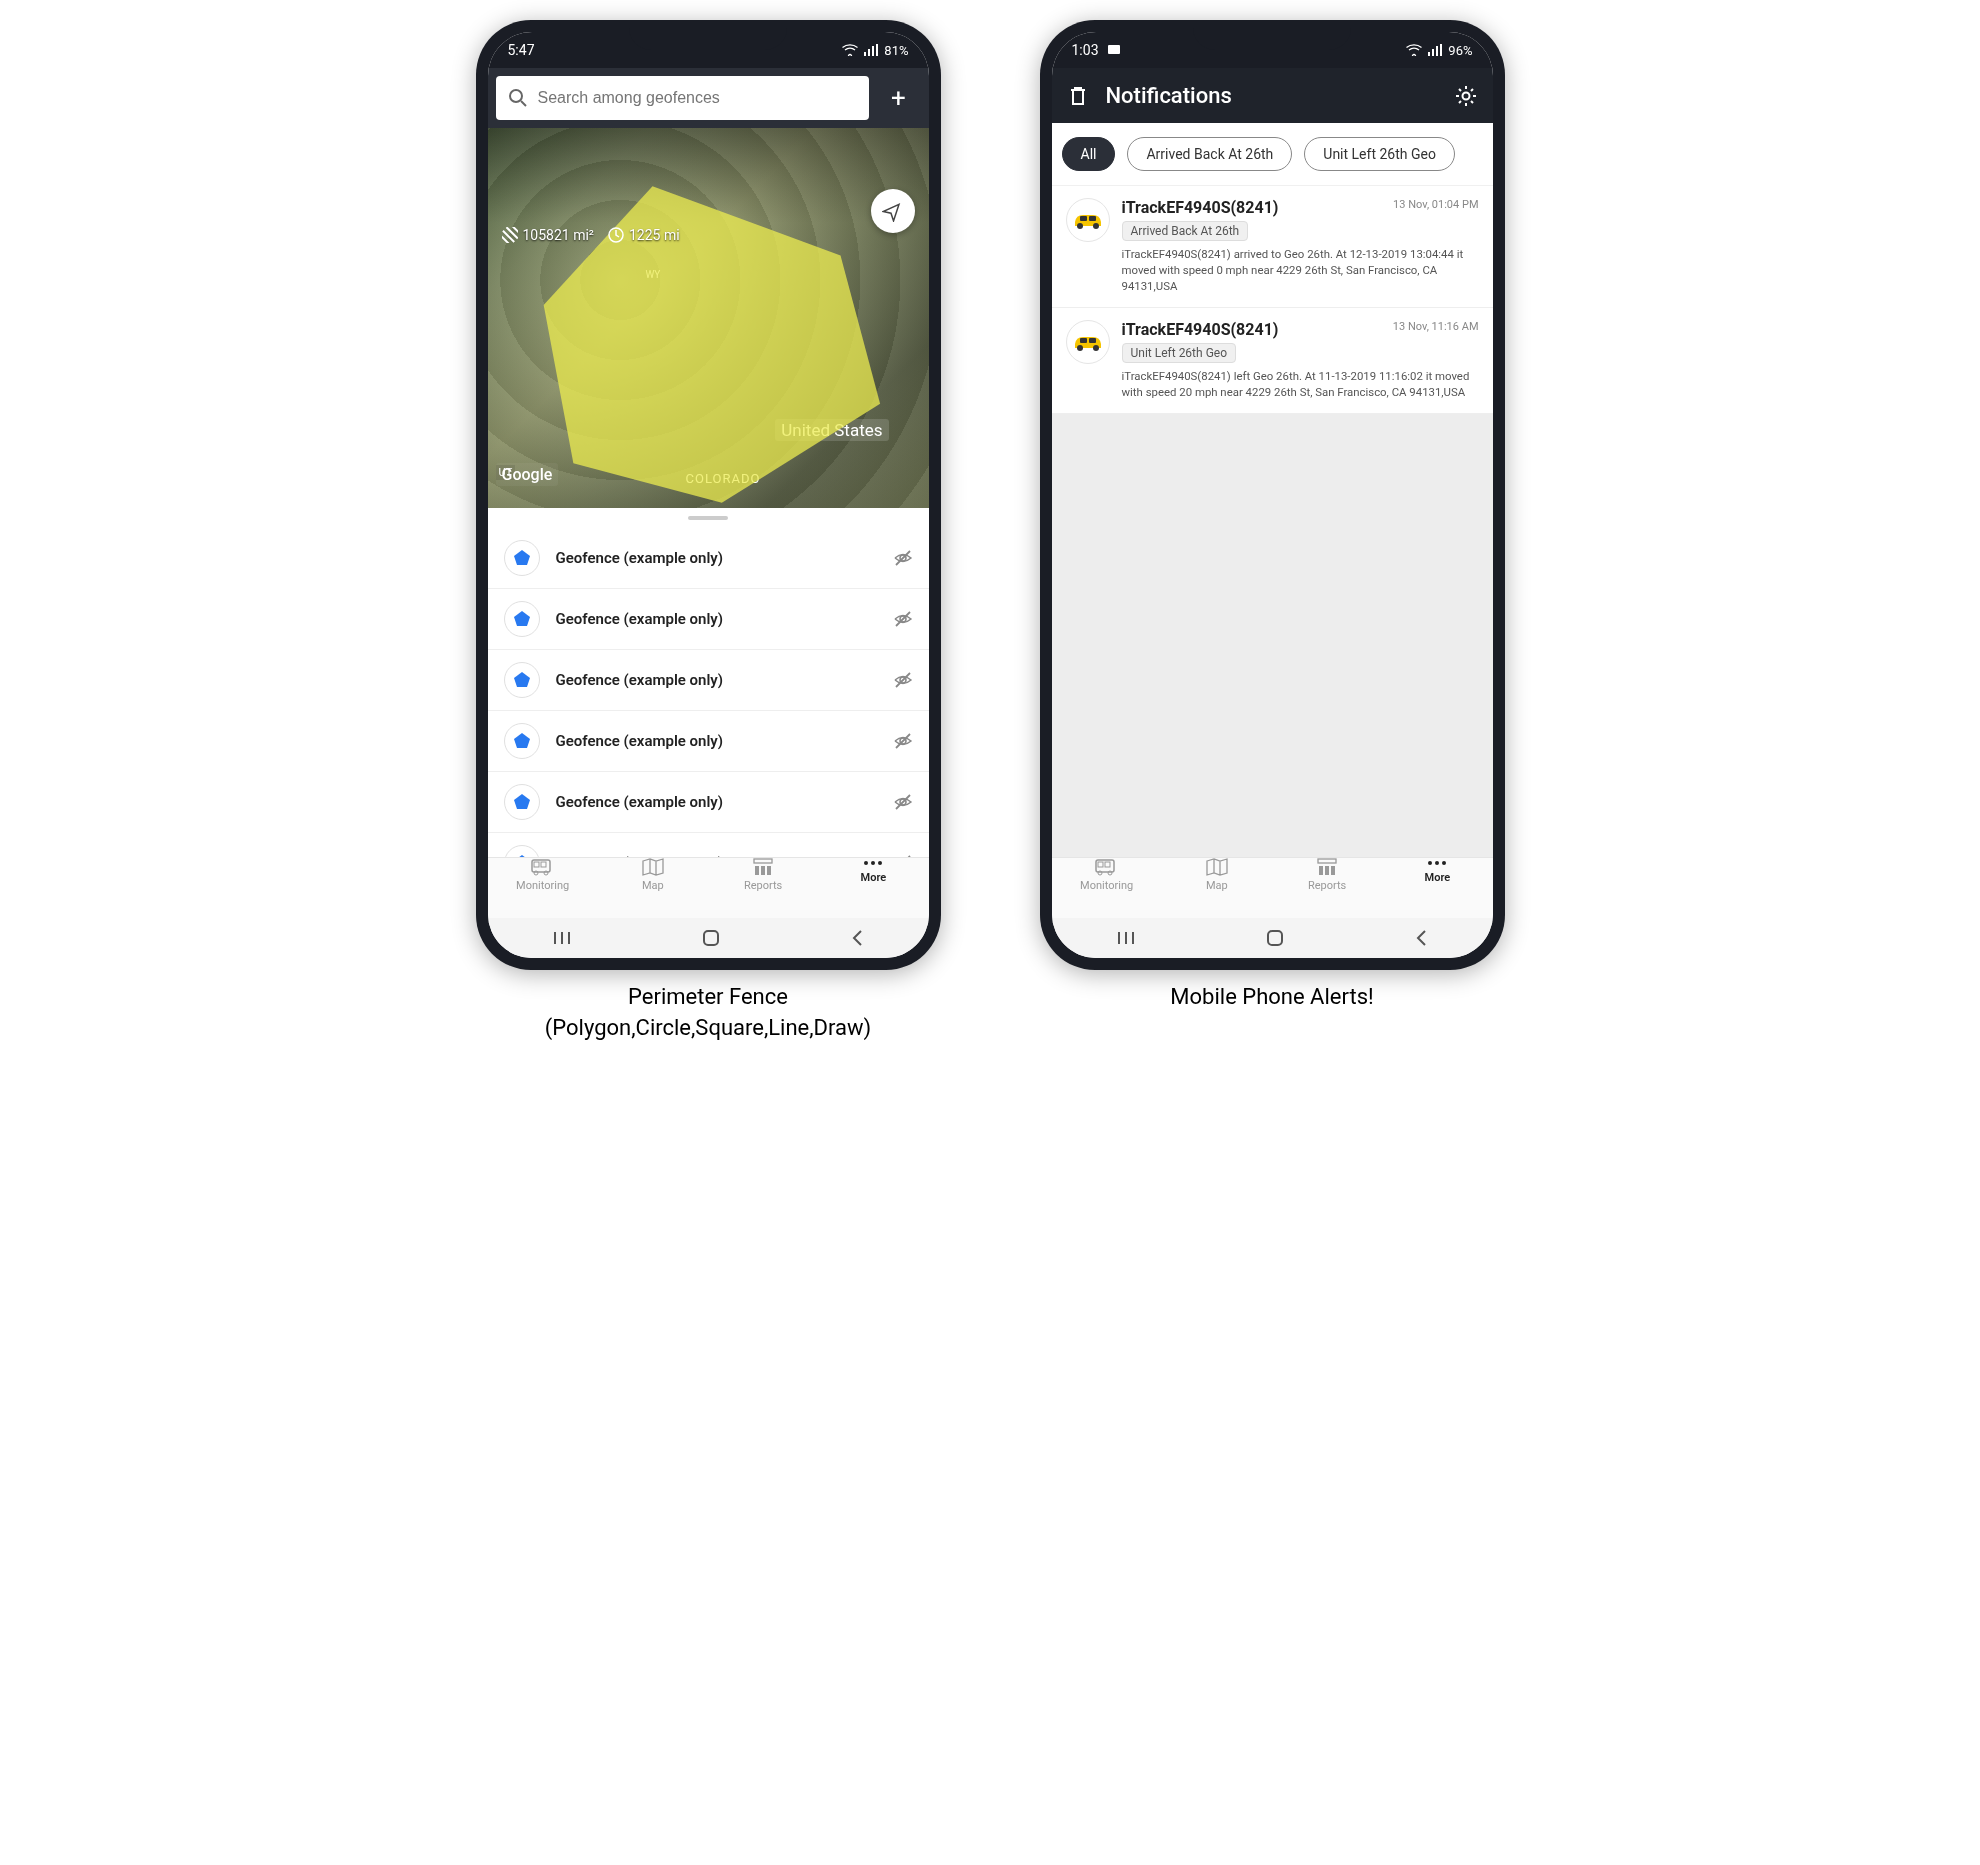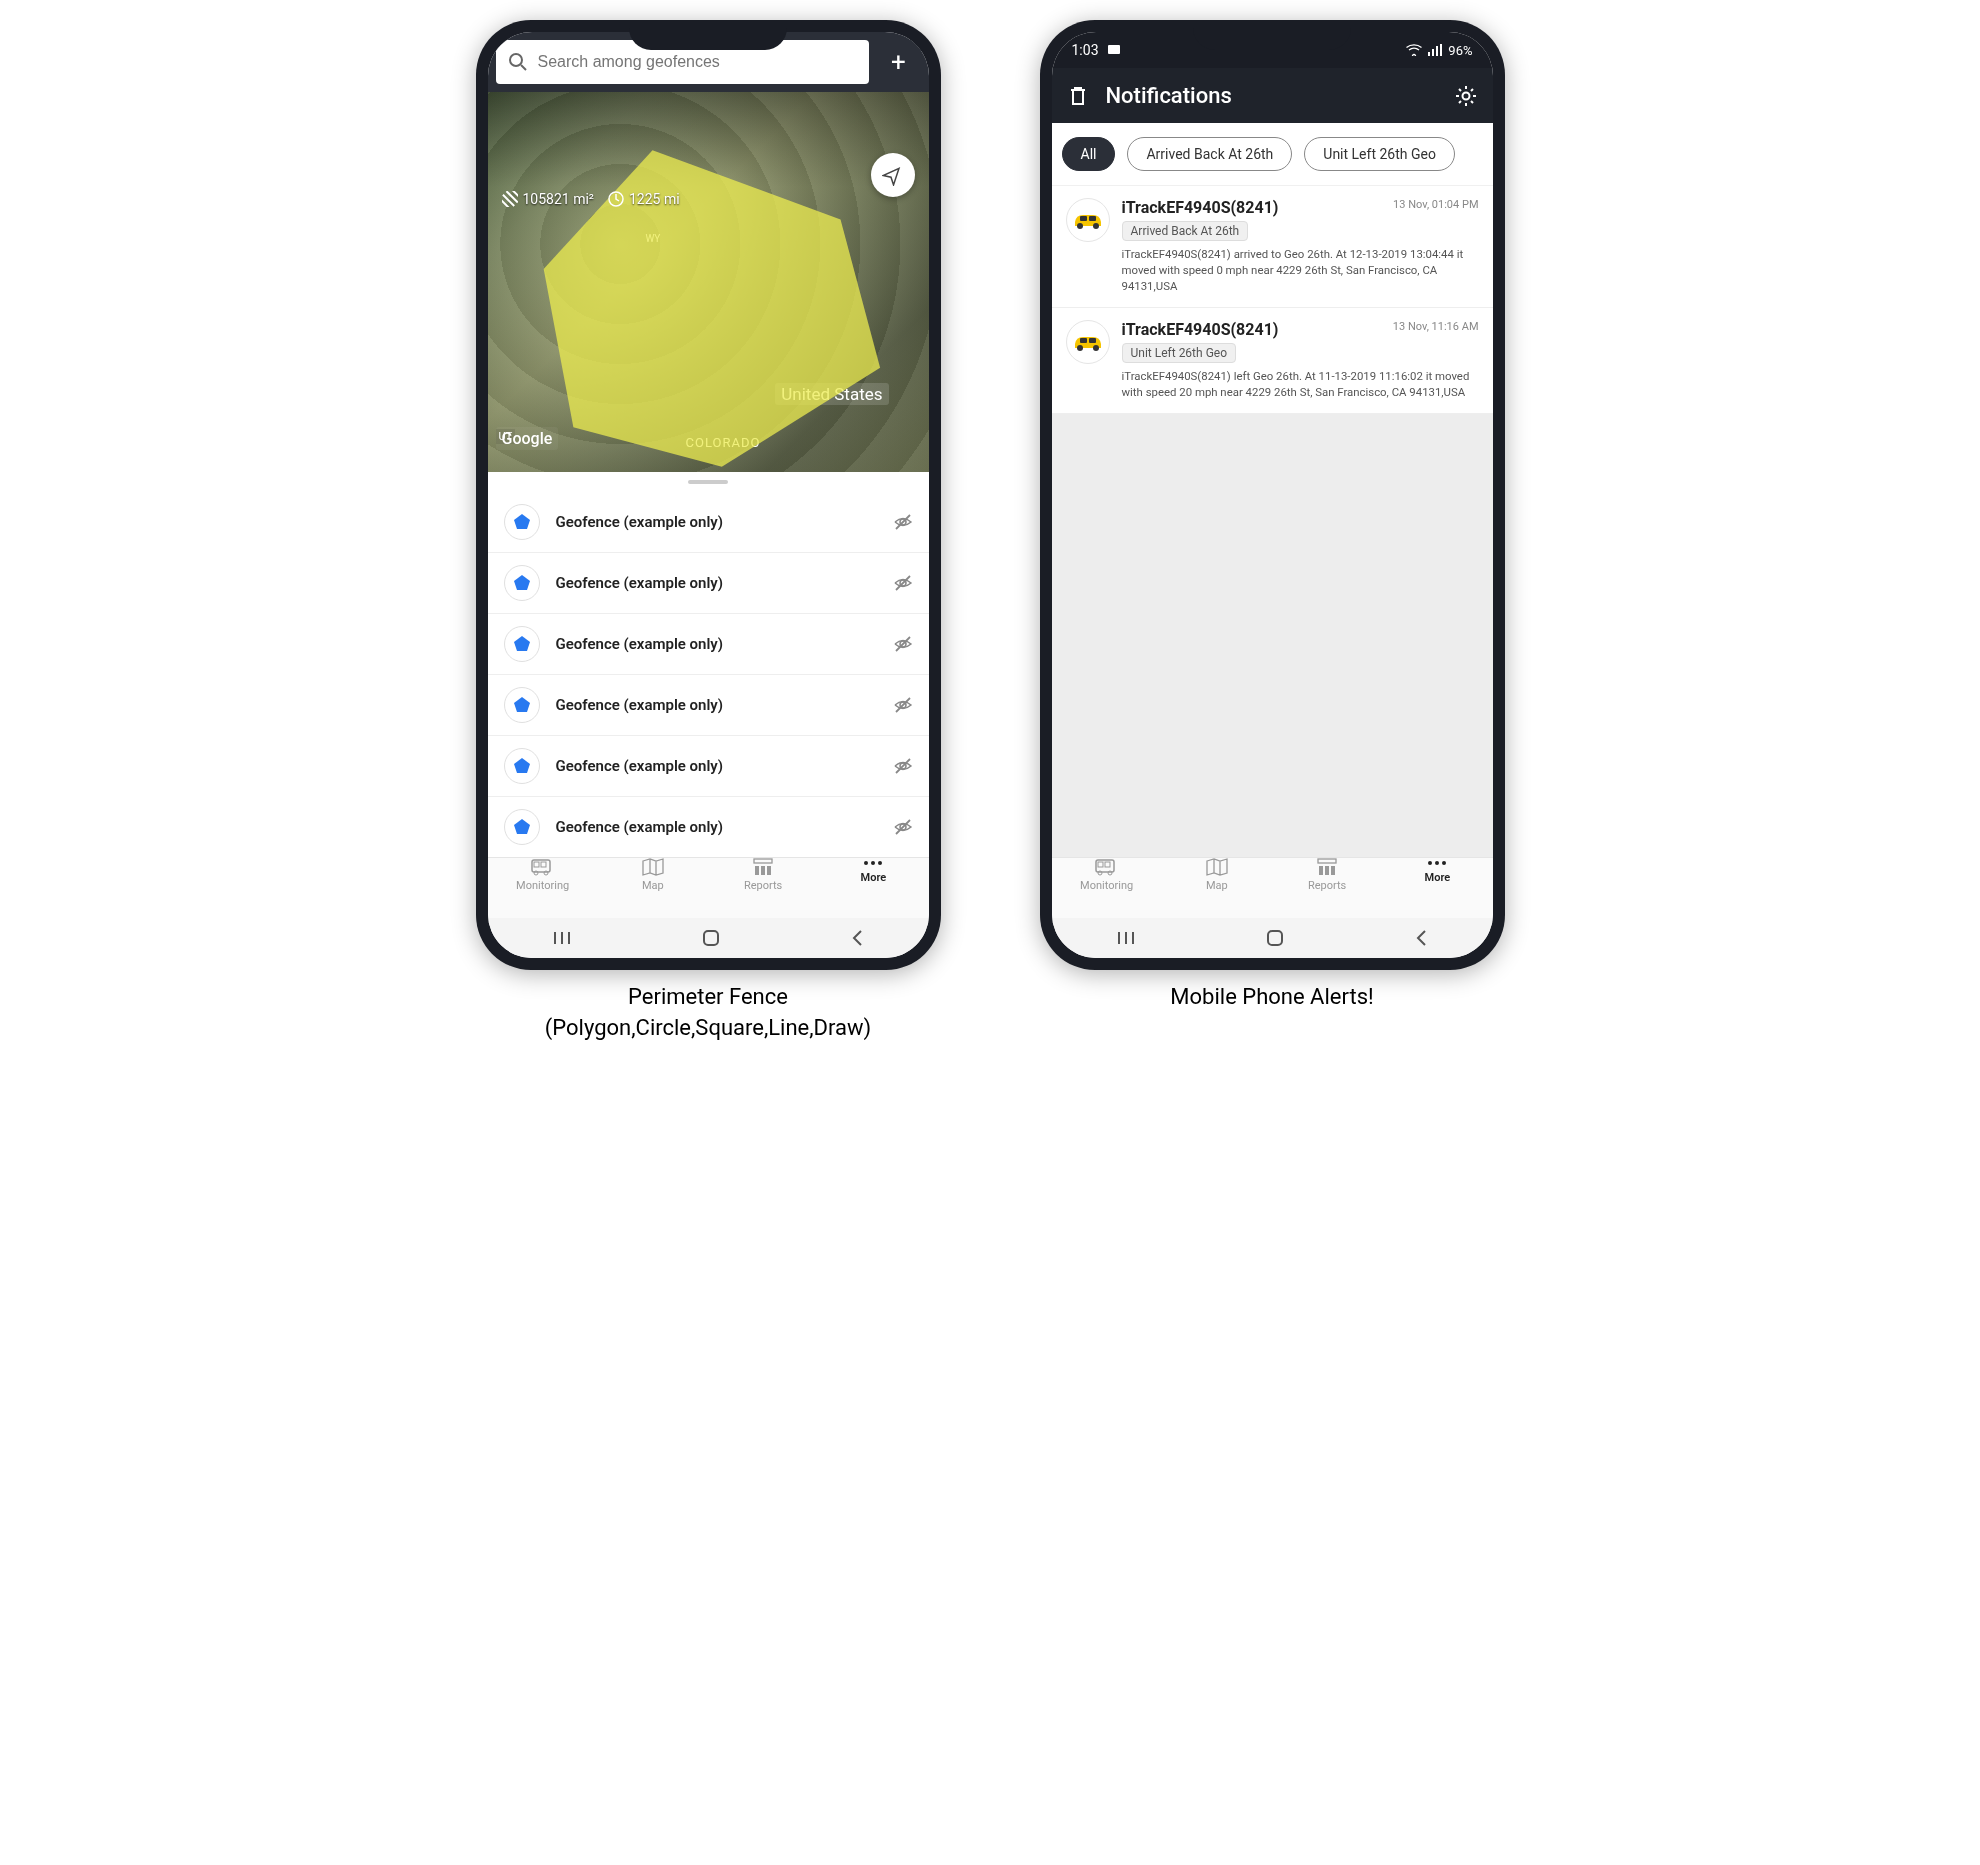--- a/index.html
+++ b/index.html
@@ -65,20 +65,35 @@
 svg { display: block; }
 </style>
 </head>
 <body>
 
 <div class="phone-wrap">
 <div class="phone">
   <div class="notch"></div>
   <div class="screen">
 
+    <div class="status-bar">
+      <span>5:47</span>
+      <div class="status-icons">
+        <svg width="16" height="12" viewBox="0 0 16 12">
+              <path d="M8 10.5 a1.5 1.5 0 1 0 .001 0 M3 6 a8 8 0 0 1 10 0 M.5 3.5 a12 12 0 0 1 15 0" fill="none" stroke="#fff" stroke-width="1.3"></path>
+            </svg>
+        <svg width="14" height="12" viewBox="0 0 14 12">
+              <rect x="0" y="8" width="2" height="4" fill="#fff"></rect>
+              <rect x="4" y="5" width="2" height="7" fill="#fff"></rect>
+              <rect x="8" y="2" width="2" height="10" fill="#fff"></rect>
+              <rect x="12" y="0" width="2" height="12" fill="#fff"></rect>
+            </svg>
+        <span>81%</span>
+      </div>
+    </div>
 
     <div class="search-row">
       <div class="search-box">
         <svg width="20" height="20" viewBox="0 0 20 20">
               <circle cx="8" cy="8" r="6" fill="none" stroke="#666" stroke-width="2"></circle>
               <line x1="13" y1="13" x2="18" y2="18" stroke="#666" stroke-width="2"></line>
             </svg>
         <input type="text" placeholder="Search among geofences" style="">
       </div>
       <div class="add-btn">+</div>

